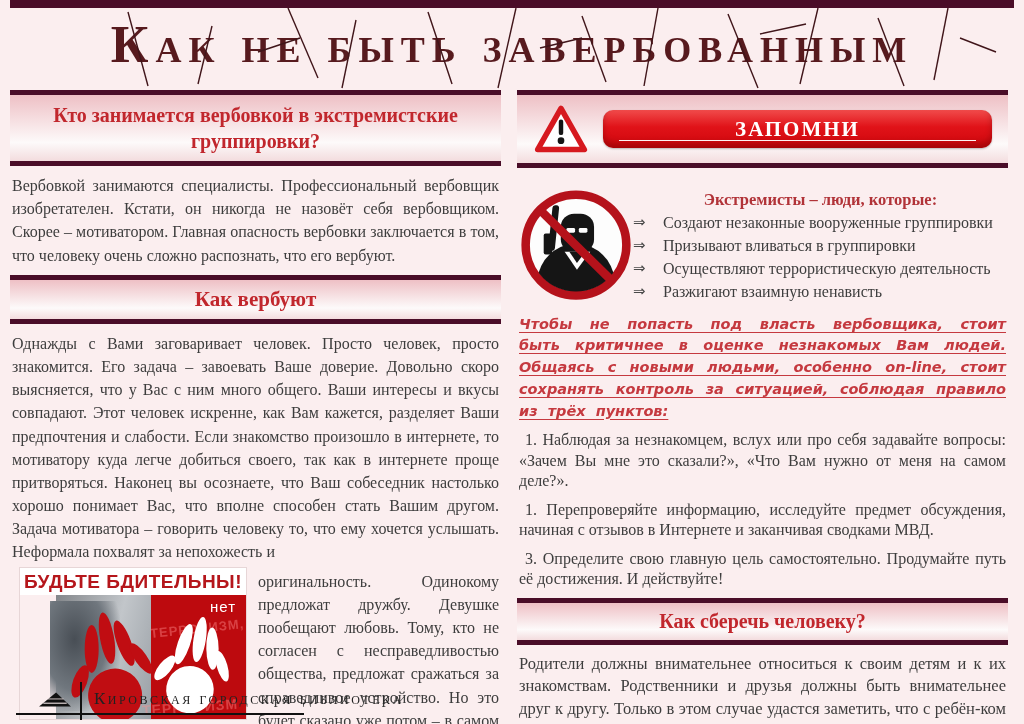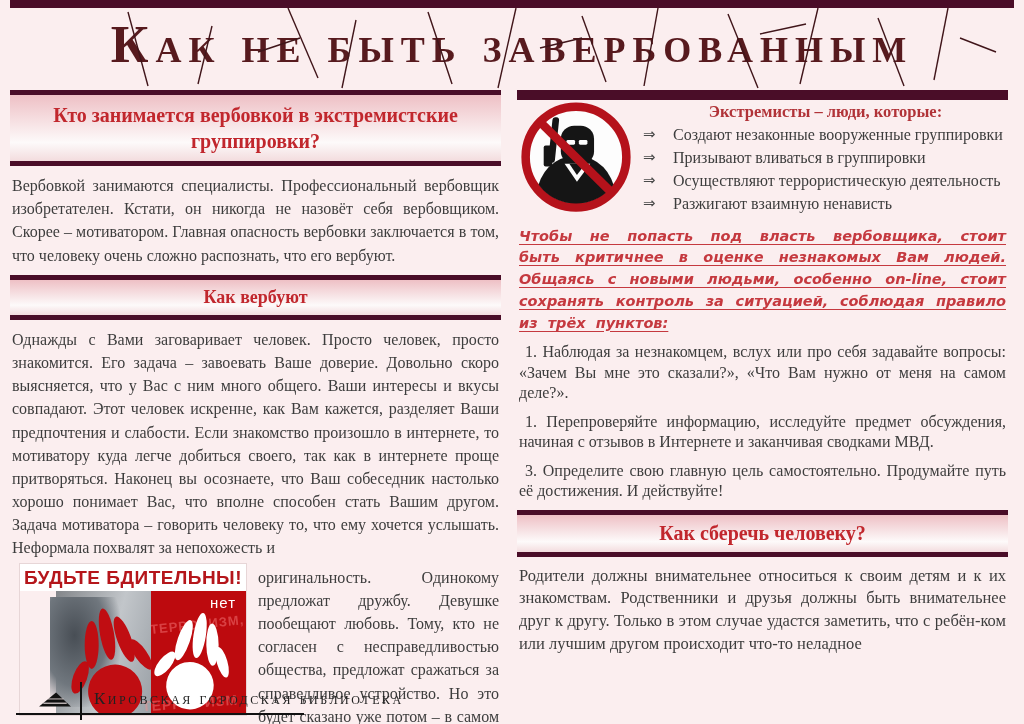--- a/index.html
+++ b/index.html
@@ -12,21 +12,21 @@
   .title-wrap h1{margin:0;padding-top:10px;font-size:52px;line-height:1.05;font-weight:bold;
         color:#571a1e;letter-spacing:7px;font-variant:small-caps;white-space:nowrap;}
   .cracks{position:absolute;top:0;left:0;width:1024px;height:82px;pointer-events:none;}
   
   .columns{position:absolute;top:90px;left:0;width:1024px;height:704px;display:flex;gap:16px;padding:0 10px;box-sizing:border-box;}
   .column{position:relative;width:491px;height:634px;overflow:hidden;}
   .rule{height:5px;background:#4a0d28;}
   .sec-header{background:linear-gradient(180deg,#eec0c5 0%,#fdfafa 72%,#f3dcde 100%);
         text-align:center;color:#c1272d;font-weight:bold;padding:7px 8px;}
   .h1a{font-size:20px;line-height:1.3;}
-  .h1b{font-size:18px;}
+  .h1b{font-size:21px;}
   .h1c{font-size:20px;}
   .body{font-size:16px;line-height:1.45;text-align:justify;margin:8px 2px;color:#3d3d3d;}
   
   .wrapzone{margin-top:2px;}
   .poster{float:left;width:226px;margin:4px 12px 0 10px;box-shadow:0 0 0 1px #e7d6d7;}
   .poster-caption{background:#fff;color:#b5161b;font-family:"Liberation Sans",sans-serif;
         font-weight:bold;font-size:19px;text-align:center;padding:3px 0 2px;letter-spacing:.5px;}
   .poster-img{height:124px;display:flex;position:relative;overflow:hidden;padding-left:36px;}
   .half{width:50%;position:relative;}
   .half.gray{background:linear-gradient(105deg,#83868a 0%,#c2c6ca 55%,#9aa0a6 100%);}
@@ -50,21 +50,21 @@
   .lib{position:absolute;left:78px;bottom:13px;font-variant:small-caps;letter-spacing:2.5px;
         font-size:17px;color:#222;white-space:nowrap;}
   
   .remember{display:flex;align-items:center;gap:14px;padding:9px 16px;}
   .warn-svg{width:56px;height:50px;flex-shrink:0;}
   .badge{flex:1;height:38px;border-radius:10px;position:relative;display:flex;align-items:center;justify-content:center;
         background:linear-gradient(180deg,#f14b4b 0%,#e01218 45%,#cf070d 100%);
         box-shadow:inset 0 -5px 6px rgba(90,0,0,.35), 0 1px 2px rgba(0,0,0,.25);}
   .badge span{color:#fff;font-weight:bold;font-size:21px;letter-spacing:2px;}
   .badge-line{position:absolute;bottom:7px;left:4%;width:92%;height:1.5px;background:#fff;opacity:.95;}
-  .extremists{display:flex;gap:10px;margin:0 0 2px;}
+  .extremists{display:flex;margin:20px 0 2px;}
   .terror-svg{width:114px;height:114px;flex-shrink:0;margin-left:2px;}
   .ex-text{flex:1;min-width:0;}
   .ex-heading{text-align:center;color:#b13338;font-weight:bold;font-size:16.5px;margin:2px 0 3px;}
   .ex-item{display:flex;gap:12px;font-size:16px;line-height:1.26;margin:3px 0;}
   .arr{color:#4a4a4a;width:18px;flex-shrink:0;font-size:15px;font-family:"DejaVu Sans",sans-serif;}
   .hand-note{font-family:"DejaVu Sans",sans-serif;font-style:italic;font-weight:600;color:#c5393f;
         text-decoration:underline;text-underline-offset:3px;font-size:14.5px;line-height:1.5;
         text-align:justify;word-spacing:5px;margin:8px 2px 4px;}
   .rule-item{font-size:16px;line-height:1.28;text-align:justify;margin:8px 2px;text-indent:6px;color:#3d3d3d;}
   .save-rule{margin-top:6px;}
@@ -163,20 +163,31 @@
           <polygon points="34,2 62,28 2,28" fill="#111"></polygon>
           <line x1="10" y1="22" x2="54" y2="22" stroke="#fbeeef" stroke-width="2"></line>
           <line x1="18" y1="14" x2="48" y2="14" stroke="#fbeeef" stroke-width="1.5"></line>
         </svg>
         <span class="lib">Кировская городская библиотека</span>
       </div>
     </div>
 
     <div class="column">
       <div class="rule"></div>
+      <div class="sec-header remember">
+        <svg class="warn-svg" viewBox="0 0 100 90">
+          <polygon points="50,8 92,82 8,82" fill="#fff" stroke="#d6191f" stroke-width="10" stroke-linejoin="round"></polygon>
+          <rect x="46" y="28" width="8" height="28" rx="4" fill="#151515"></rect>
+          <circle cx="50" cy="66" r="6" fill="#151515"></circle>
+        </svg>
+        <div class="badge">
+          <span>ЗАПОМНИ</span>
+          <div class="badge-line"></div>
+        </div>
+      </div>
       <div class="rule"></div>
 
       <div class="extremists">
         <svg class="terror-svg" viewBox="0 0 120 120">
           <defs>
               <clipPath id="cclip">
                 <circle cx="60" cy="60" r="49"></circle>
               </clipPath>
             </defs>
           <circle cx="60" cy="60" r="53" fill="#fdfdfd" stroke="#b5121b" stroke-width="9"></circle>

